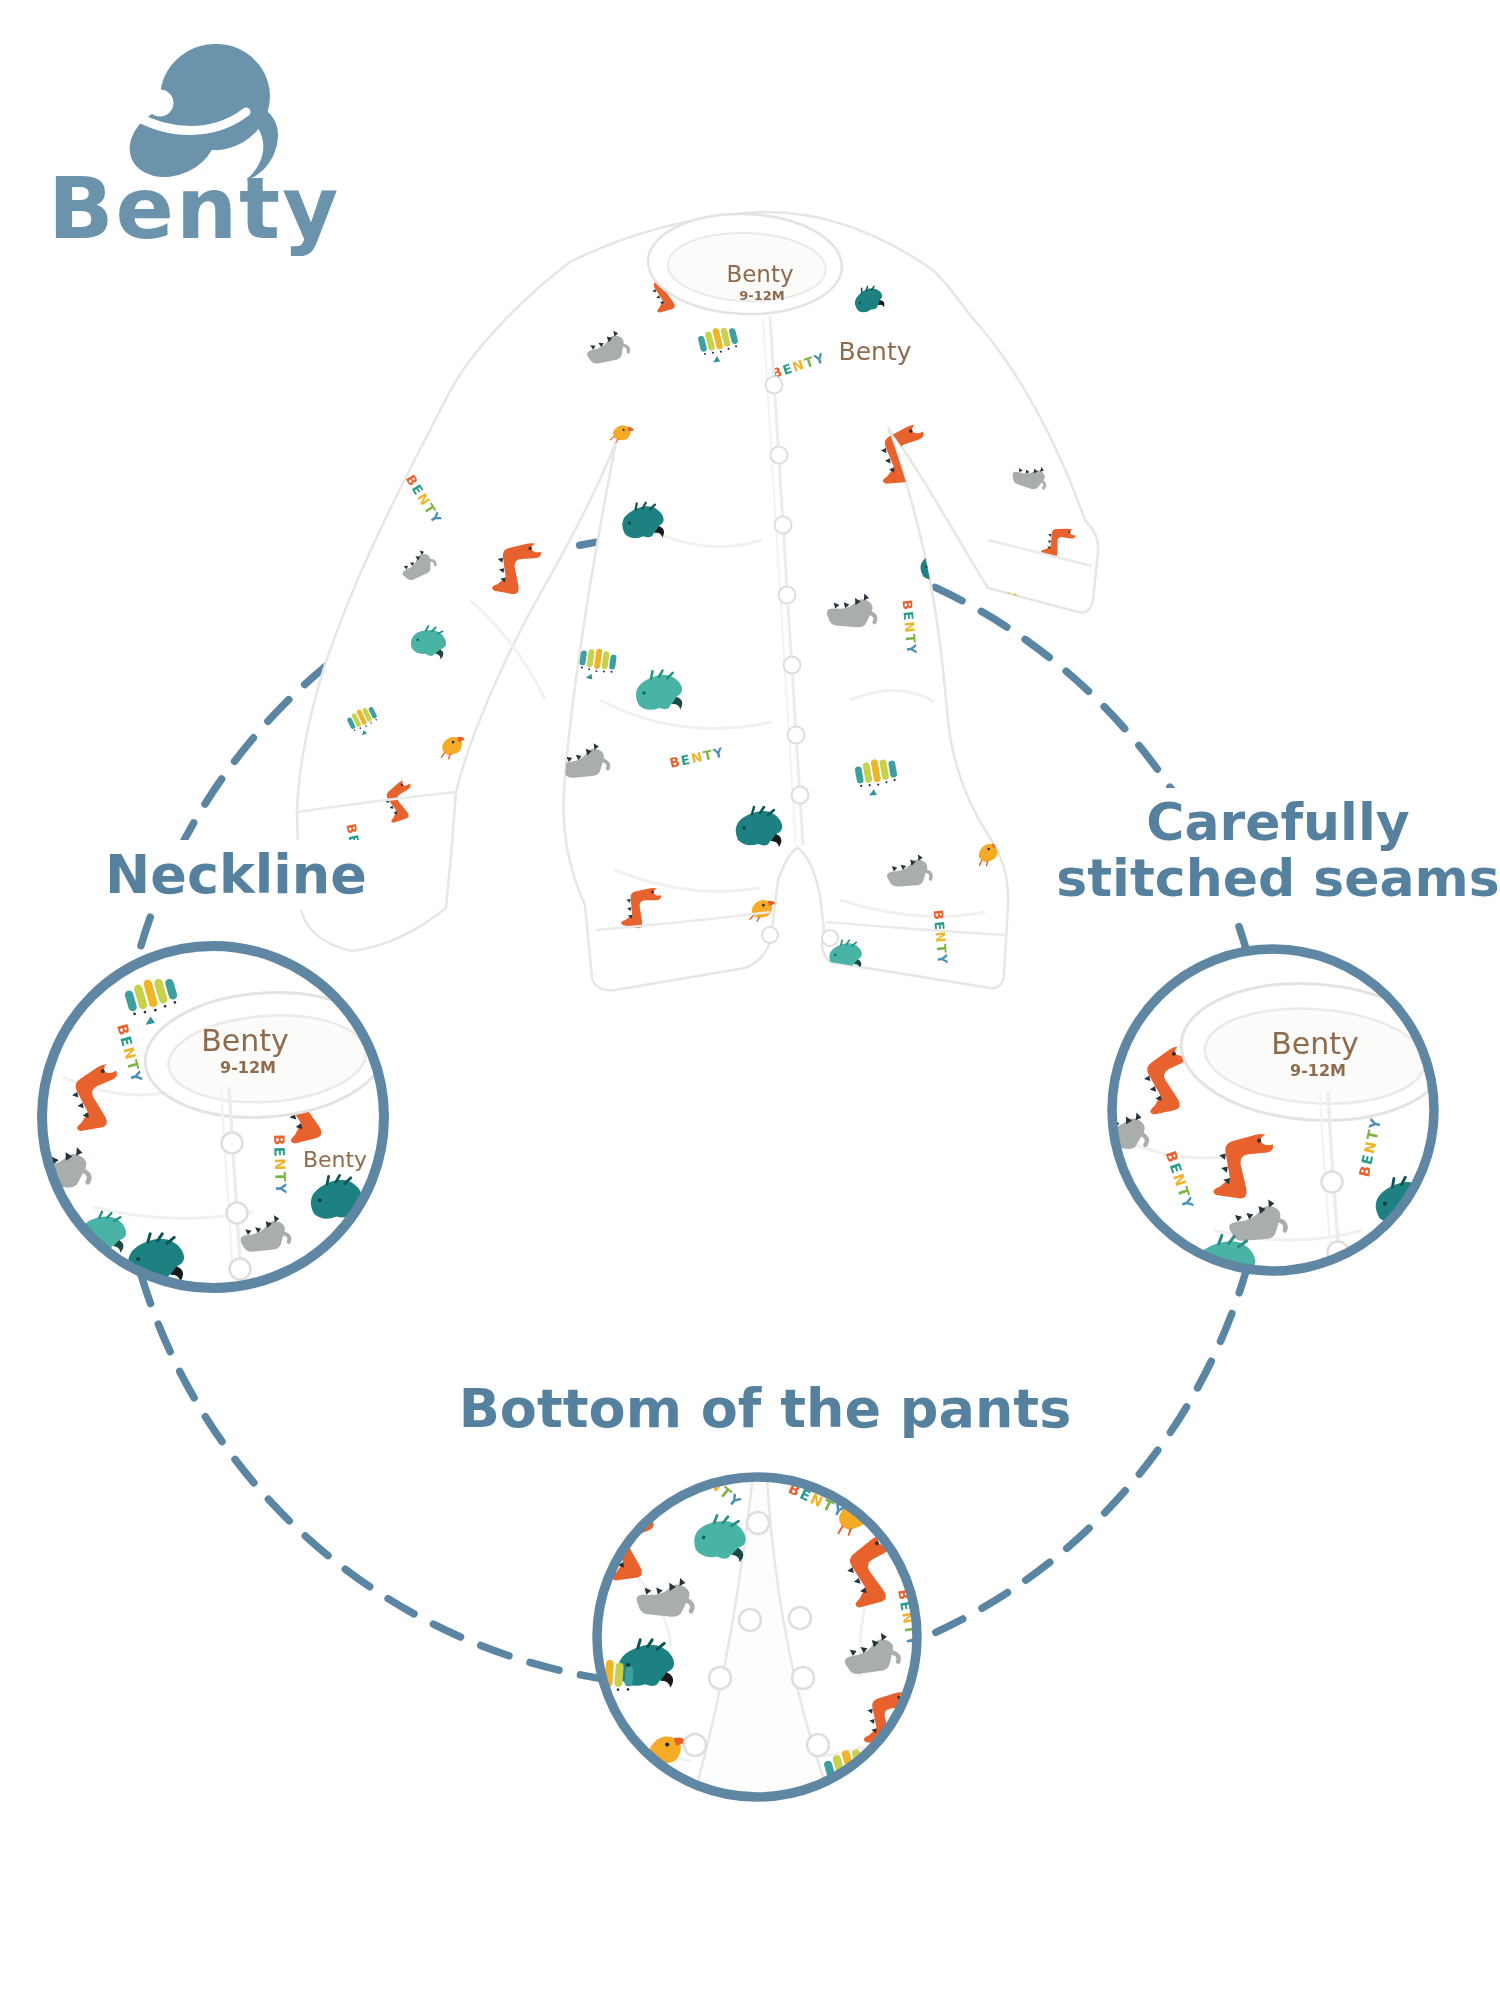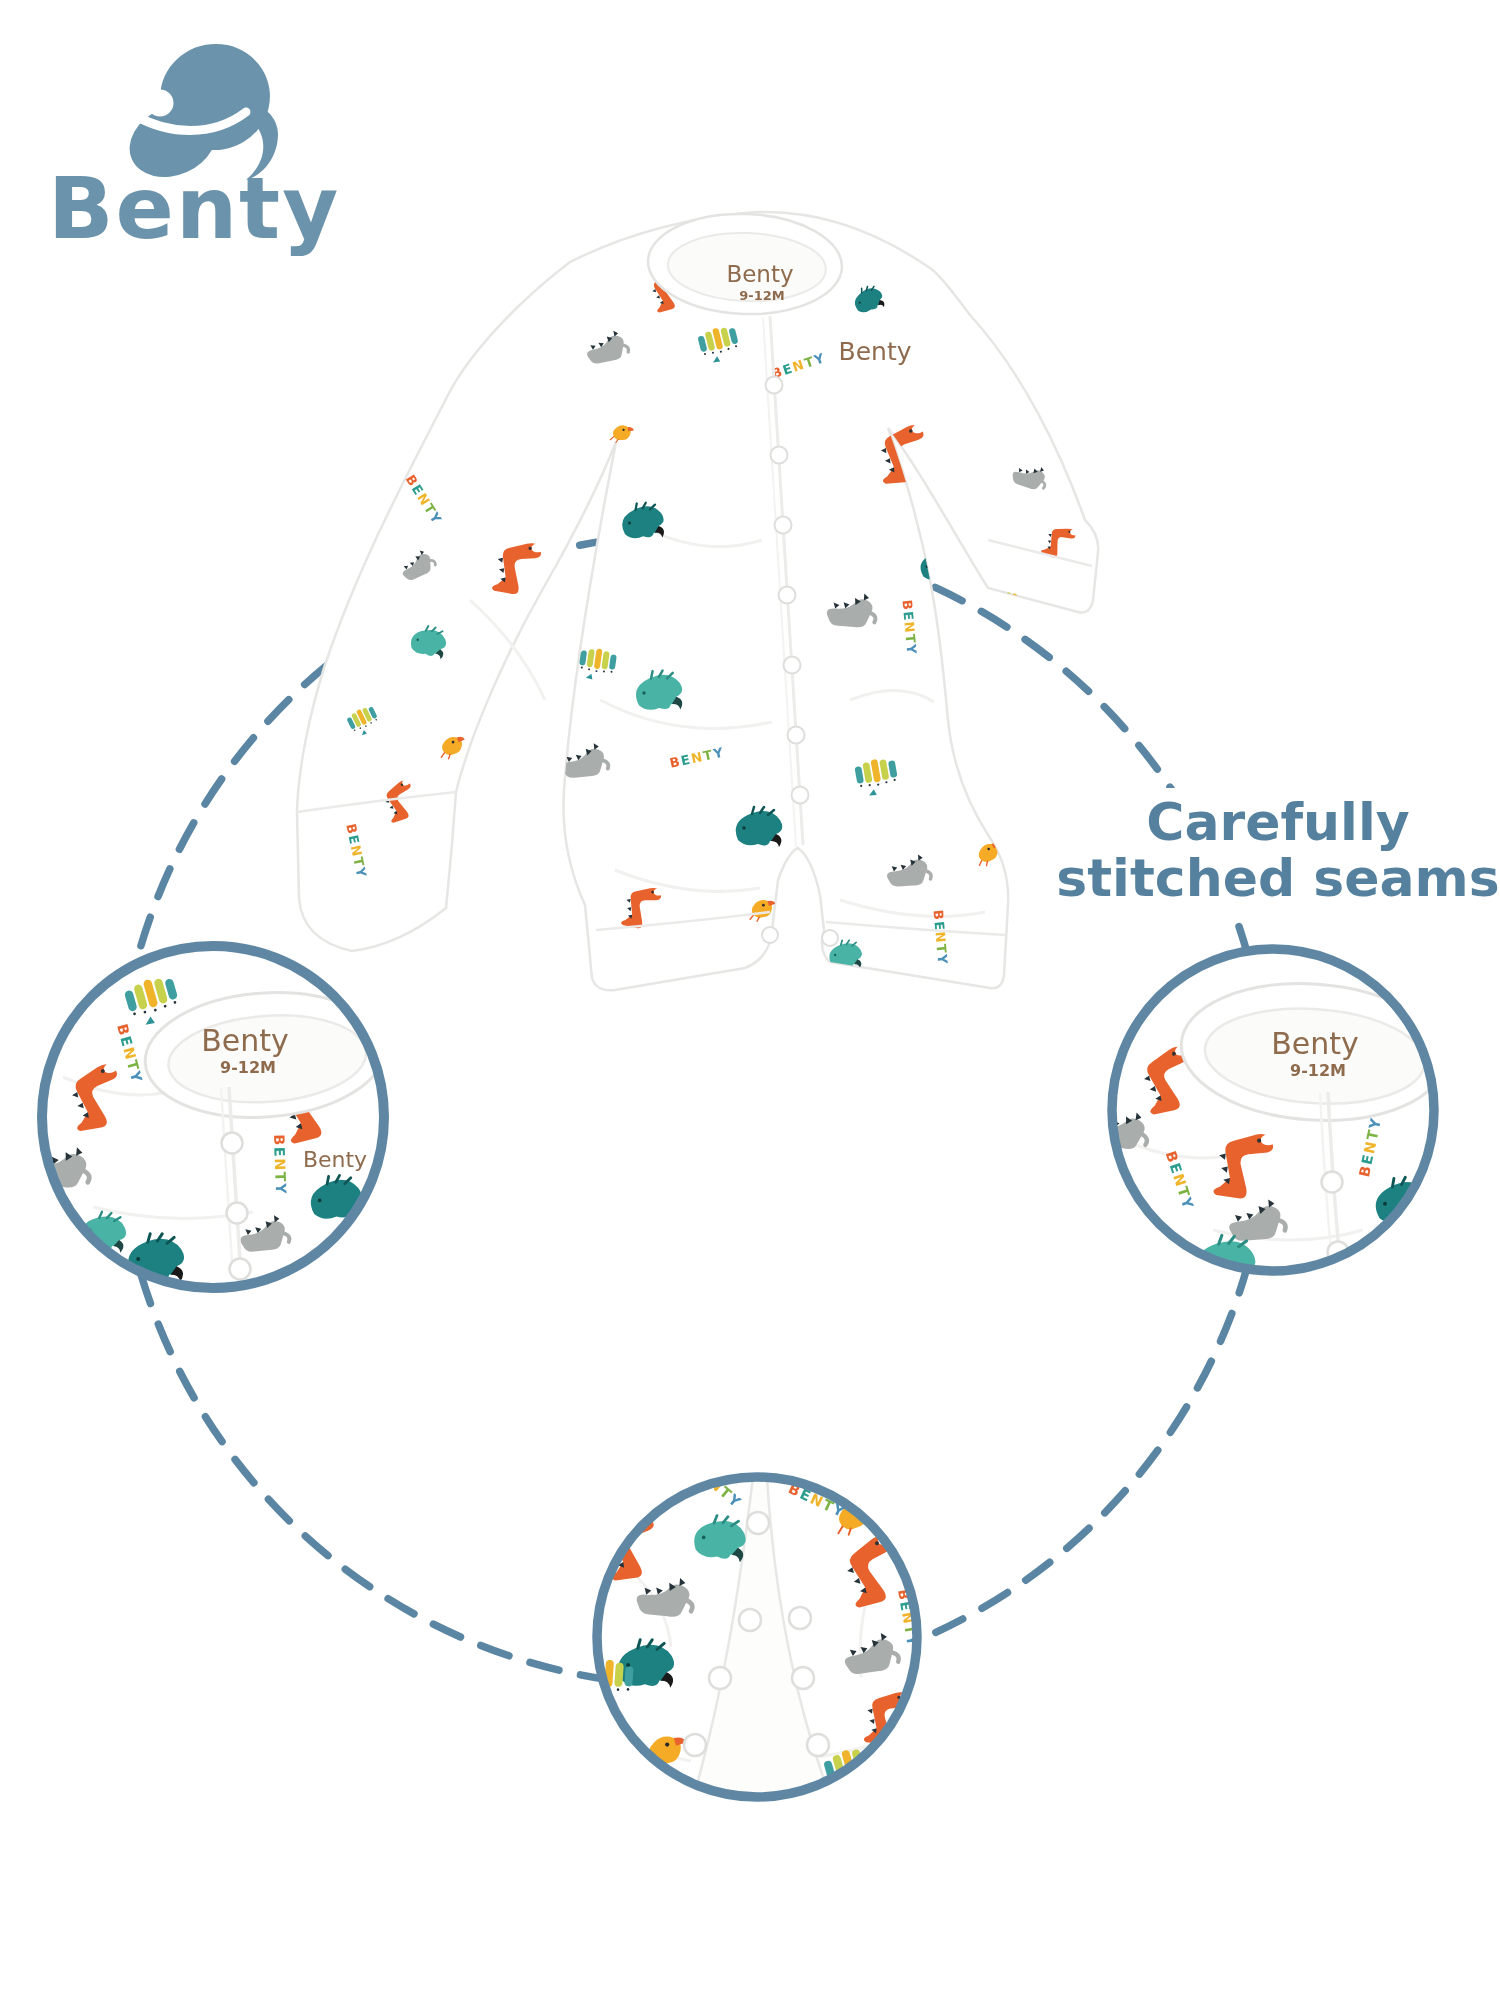--- a/index.html
+++ b/index.html
@@ -290,20 +290,26 @@
         <circle cx="-62" cy="108" r="11"></circle>
             <circle cx="61" cy="108" r="11"></circle>
       </g>
     </g>
     <circle cx="0" cy="0" r="160" fill="none" stroke="#5f87a3" stroke-width="9.5"></circle>
   </g>
 </svg>
 
 <div class="logo-word">Benty</div>
 
+<div class="heading h-neckline">
+  <span>Neckline</span>
+</div>
 
 <div class="heading h-seams">
   <div>Carefully</div>
   <div>stitched seams</div>
 </div>
 
-
+<div class="heading h-pants">
+  <span>Bottom of the pants</span>
 </div>
 
+</div>
+
 </body></html>

